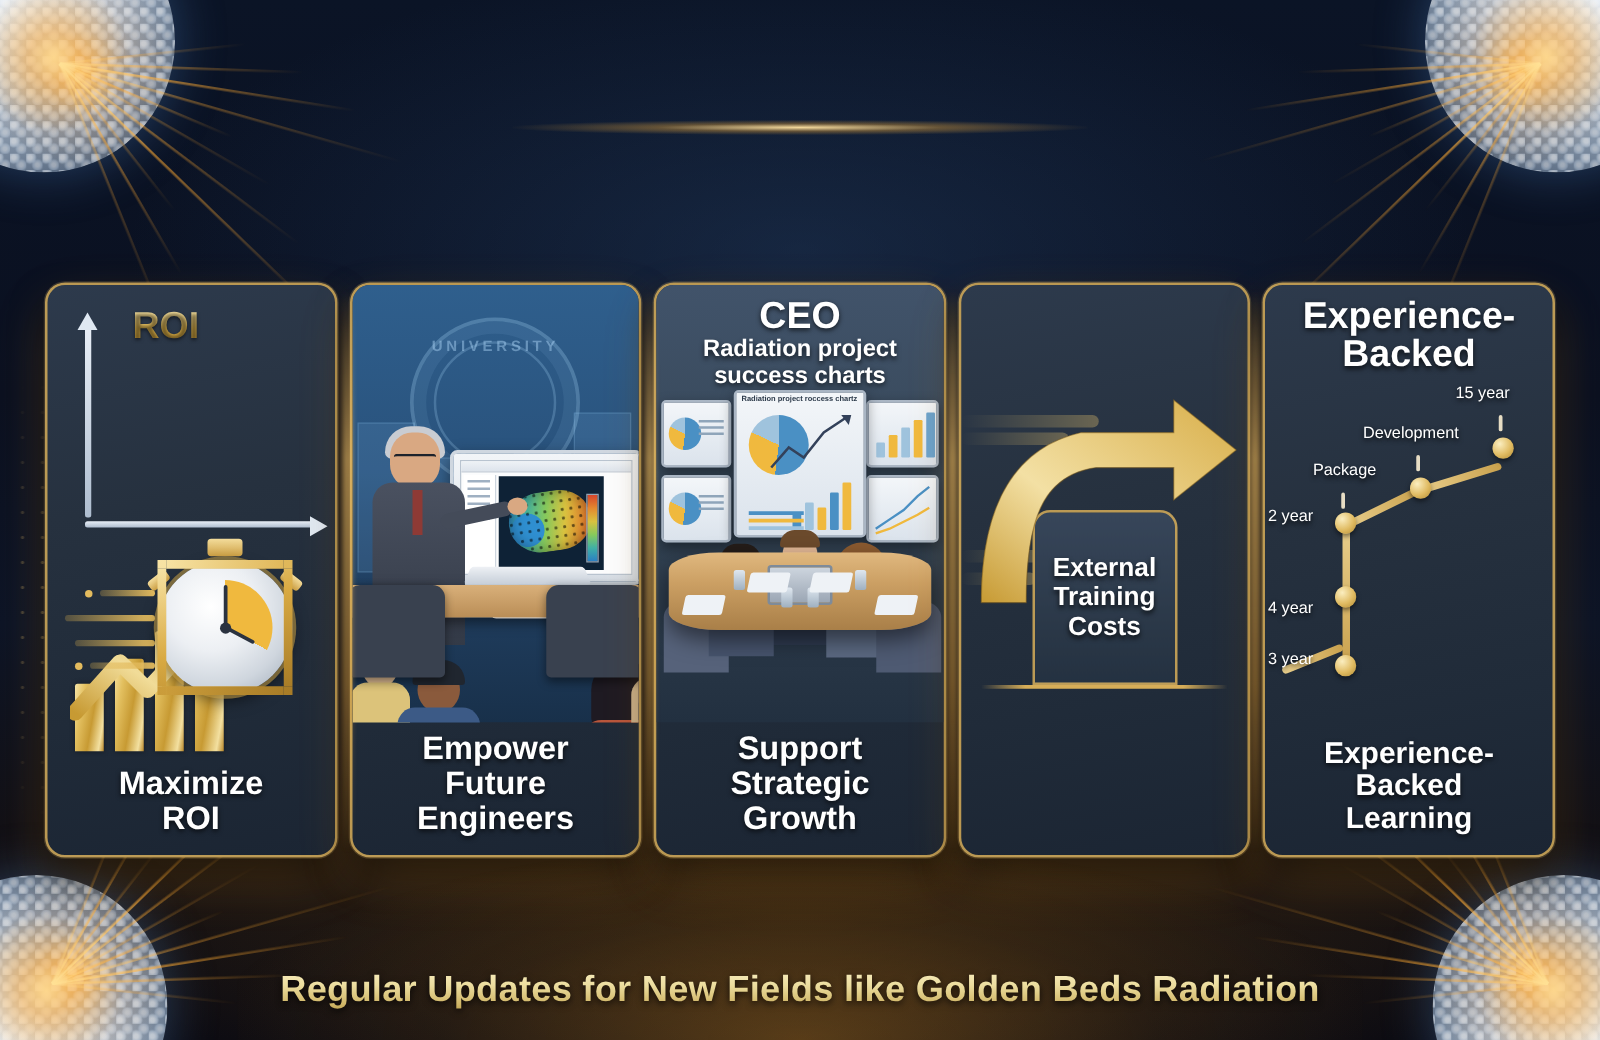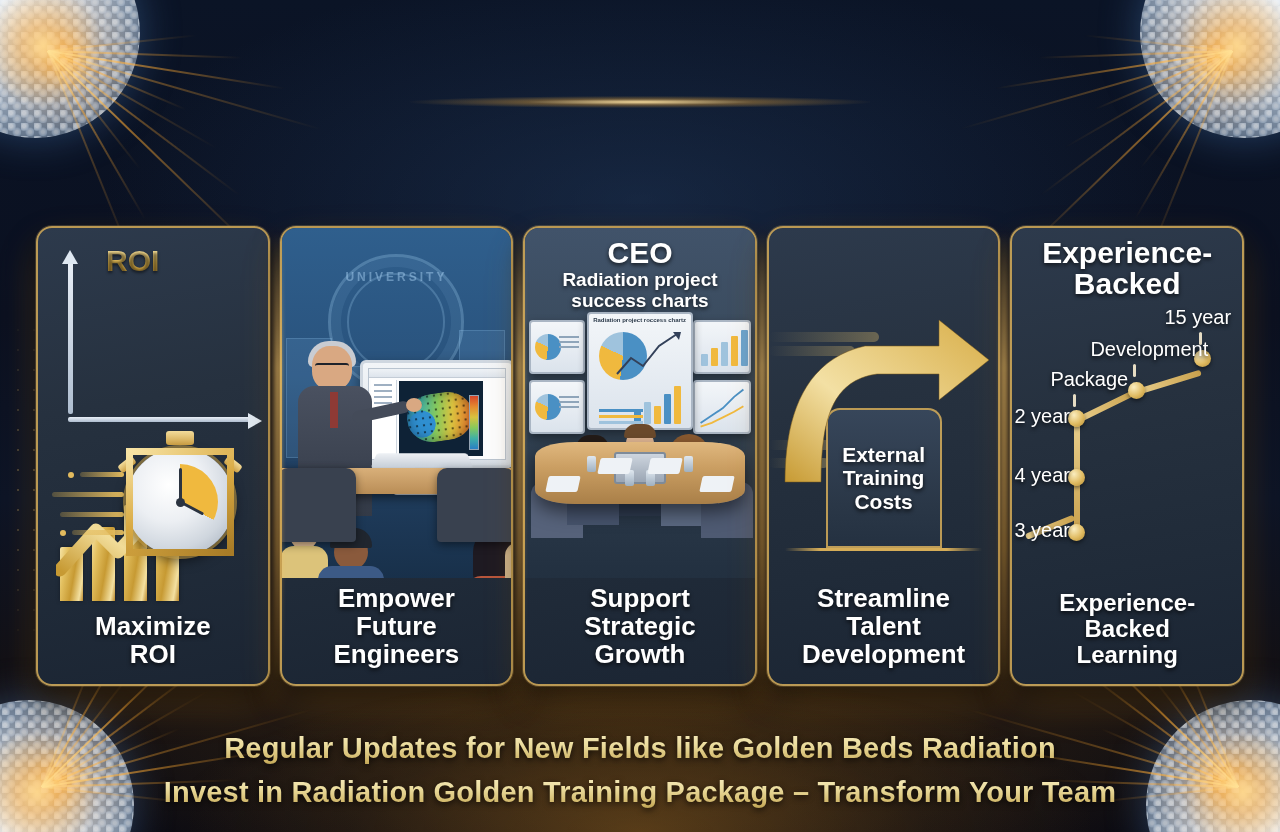--- a/index.html
+++ b/index.html
@@ -187,21 +187,21 @@
     color:#fff;font-size:21px;font-weight:bold;line-height:1.12;text-shadow:0 2px 4px rgba(0,0,0,.8);
     padding:0 6px;z-index:3;
   }
   .ground{position:absolute;left:16px;right:16px;top:320px;height:3px;background:linear-gradient(90deg,rgba(214,173,88,0),#d6ad58 18%,#d6ad58 82%,rgba(214,173,88,0));}
   .bigarrow{position:absolute;left:0;right:0;top:70px;height:190px;z-index:4;}
   .streak{position:absolute;height:10px;border-radius:5px;background:linear-gradient(90deg,rgba(230,195,110,0),rgba(230,195,110,.35));}
   
   .tl-line{position:absolute;background:linear-gradient(90deg,#e9cf8d,#c9a14d);border-radius:3px;transform-origin:0 50%;height:6px;}
   .tl-dot{position:absolute;width:17px;height:17px;border-radius:50%;
     background:radial-gradient(circle at 34% 30%,#fbeec0,#e0bb62 55%,#b28a32);box-shadow:0 2px 4px rgba(0,0,0,.5);}
-  .tl-lab{position:absolute;color:#fff;font-size:20px;text-shadow:0 2px 4px rgba(0,0,0,.85);white-space:nowrap;}
+  .tl-lab{position:absolute;color:#fff;font-size:13px;text-shadow:0 2px 4px rgba(0,0,0,.85);white-space:nowrap;}
   .tl-tick{position:absolute;width:3px;height:13px;background:#e7ddc4;border-radius:2px;}
   .trophy{position:absolute;right:14px;top:188px;width:130px;height:170px;}
   .cupbowl{position:absolute;left:50%;margin-left:-44px;top:10px;width:88px;height:86px;
     border-radius:10px 10px 46px 46px;
     background:linear-gradient(100deg,#fbe39a 0%,#f1c65a 28%,#e0a93a 58%,#f7dc94 78%,#c98f28 100%);
     box-shadow:inset 0 -6px 10px rgba(140,95,20,.45);}
   .cuprim{position:absolute;left:50%;margin-left:-48px;top:4px;width:96px;height:11px;border-radius:4px;
     background:linear-gradient(180deg,#fbe8ad,#daa93f);}
   .handle{position:absolute;top:18px;width:34px;height:52px;border:7px solid #e2b14a;border-radius:50%;}
   .handle.l{left:-16px;border-right-color:transparent;border-top-color:transparent;}
@@ -564,23 +564,20 @@
               <stop offset="100%" stop-color="#d8ae49"></stop>
             </linearGradient>
           </defs>
           <path d="M16 184 C16 120, 34 62, 96 48 L170 48 L170 22 L220 62 L170 102 L170 76 L108 76 C64 82, 52 120, 52 184 Z" fill="url(#gBig)" stroke="rgba(120,88,25,.5)" stroke-width="1"></path>
         </svg>
         <div class="costbox" style="white-space:pre-line">External
 Training
 Costs</div>
         <div class="ground"></div>
       </div>
-      <div class="cap" style="white-space:pre-line">Streamline
-Talent
-Development</div>
     </div>
 
     <div class="card">
       <div class="art">
         <div class="hdr">
           <div class="h1">Experience-</div>
           <div class="h1">Backed</div>
         </div>
 
         <div class="tl-line" style="left:14px;top:306px;width:52px;transform:rotate(-22deg)"></div>
@@ -594,21 +591,21 @@
         <div class="tl-dot" style="left:56px;top:241px"></div>
         <div class="tl-dot" style="left:56px;top:182px"></div>
         <div class="tl-dot" style="left:116px;top:154px"></div>
         <div class="tl-dot" style="left:182px;top:122px"></div>
 
         <div class="tl-tick" style="left:61px;top:166px"></div>
         <div class="tl-tick" style="left:121px;top:136px"></div>
         <div class="tl-tick" style="left:187px;top:104px"></div>
 
         <div class="tl-lab" style="left:2px;top:291px">3 year</div>
-        <div class="tl-lab" style="left:2px;top:236px">4 year</div>
+        <div class="tl-lab" style="left:2px;top:250px">4 year</div>
         <div class="tl-lab" style="left:2px;top:177px">2 year</div>
         <div class="tl-lab" style="left:38px;top:140px">Package</div>
         <div class="tl-lab" style="left:78px;top:110px">Development</div>
         <div class="tl-lab" style="left:152px;top:78px">15 year</div>
 
       </div>
       <div class="cap sm" style="white-space:pre-line">Experience-
 Backed
 Learning</div>
     </div>
@@ -616,15 +613,14 @@
 
   <div class="gapglow" style="left:274px"></div>
   <div class="gapglow" style="left:516px"></div>
   <div class="gapglow" style="left:758px"></div>
   <div class="gapglow" style="left:1000px"></div>
 
   <div class="botglow"></div>
 
   <div class="footer">
     <div class="foot-l">Regular Updates for New Fields like Golden Beds Radiation</div>
-    <div class="foot-l">Invest in Radiation Golden Training Package – Transform Your Team</div>
   </div>
 </div>
 
 </body></html>

